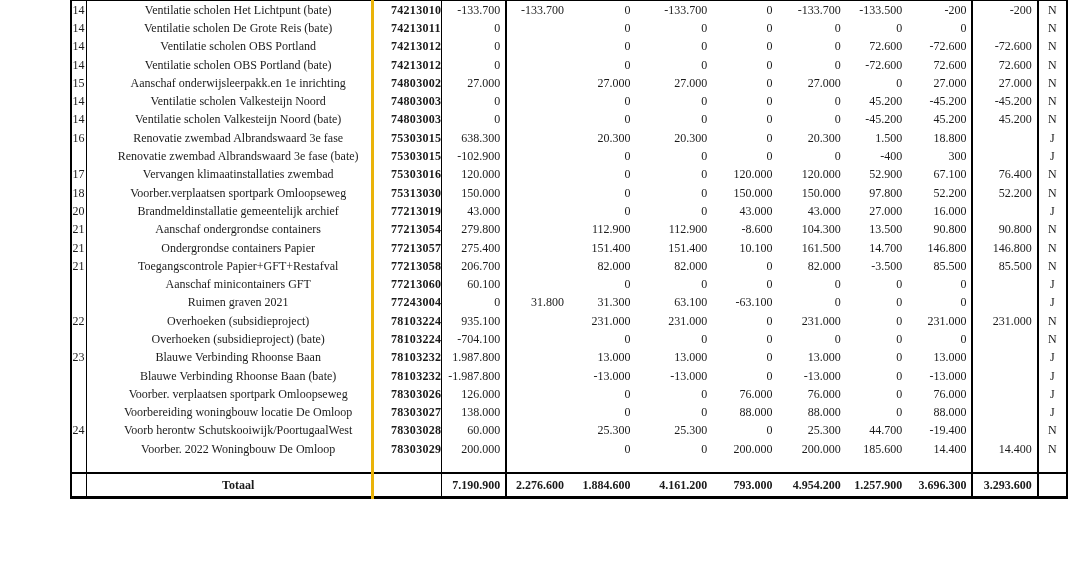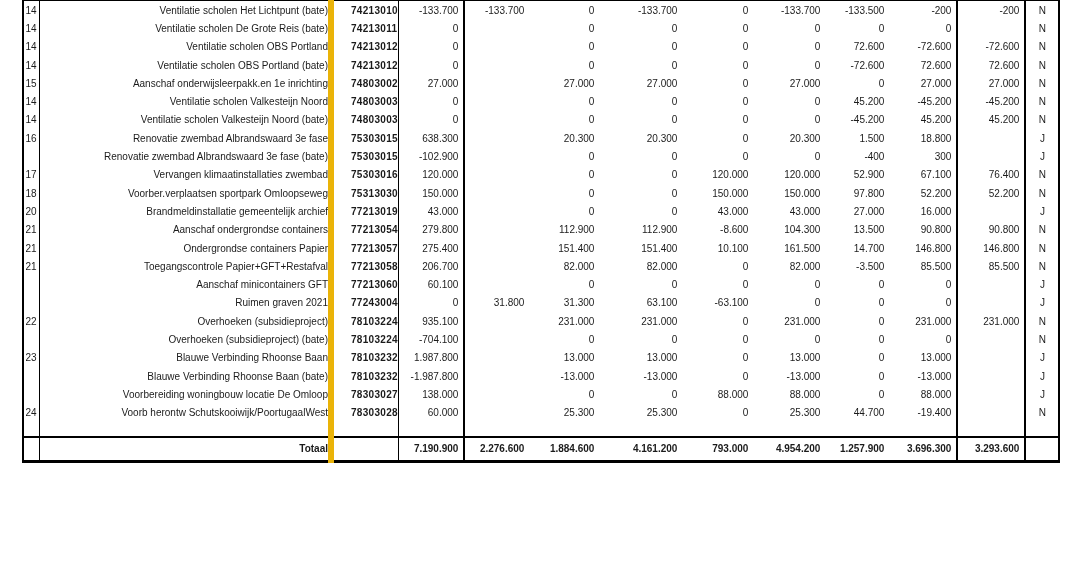--- a/index.html
+++ b/index.html
@@ -1,25 +1,25 @@
 <!DOCTYPE html>
 <html><head>
 <meta charset="utf-8">
 <style>
   html,body{margin:0;padding:0;background:#ffffff;}
   body{width:1068px;height:566px;overflow:hidden;position:relative;
        font-family:"Liberation Sans",sans-serif;}
   .sheet{position:absolute;left:22px;top:0;}
   table{border-collapse:collapse;table-layout:fixed;
-        font-family:Liberation Sans, sans-serif;
-        font-size:10px;color:#1b1b1b;
-        border:2px solid #000;border-top:1px solid #000;border-bottom:3px solid #000;}
+        font-family:Liberation Serif, serif;
+        font-size:12px;color:#1b1b1b;
+        border:2px solid #000;border-top:1px solid #000;border-bottom:3px solid #000;margin-left:48px;}
   td{height:18.3px;padding:0;overflow:hidden;white-space:nowrap;vertical-align:middle;}
   td.num{text-align:right;padding-right:2px;border-right:1px solid #000;}
-  td.desc{text-align:right;padding-left:18px;border-right:6px solid #eab308;}
+  td.desc{text-align:center;padding-left:18px;border-right:3px solid #eab308;}
   td.code{font-weight:bold;padding-left:17px;border-right:1px solid #000;letter-spacing:.3px;}
   td.val{text-align:right;padding-right:5px;}
   td.bR2{border-right:2px solid #000;}
   td.flag{text-align:center;}
   tr.spacer td{height:14px;}
   tr.total td{height:22px;border-top:2px solid #000;font-weight:bold;}
 </style>
 </head>
 <body>
 
@@ -351,20 +351,35 @@
           <td class="val">-13.000</td>
           <td class="val">0</td>
           <td class="val">-13.000</td>
           <td class="val">0</td>
           <td class="val bR2">-13.000</td>
           <td class="val bR2"></td>
           <td class="flag">J</td>
         </tr>
         <tr>
           <td class="num"></td>
+          <td class="desc">Voorber. verplaatsen sportpark Omloopseweg</td>
+          <td class="code">78303026</td>
+          <td class="val bR2">126.000</td>
+          <td class="val"></td>
+          <td class="val">0</td>
+          <td class="val">0</td>
+          <td class="val">76.000</td>
+          <td class="val">76.000</td>
+          <td class="val">0</td>
+          <td class="val bR2">76.000</td>
+          <td class="val bR2"></td>
+          <td class="flag">J</td>
+        </tr>
+        <tr>
+          <td class="num"></td>
           <td class="desc">Voorbereiding woningbouw locatie De Omloop</td>
           <td class="code">78303027</td>
           <td class="val bR2">138.000</td>
           <td class="val"></td>
           <td class="val">0</td>
           <td class="val">0</td>
           <td class="val">88.000</td>
           <td class="val">88.000</td>
           <td class="val">0</td>
           <td class="val bR2">88.000</td>
@@ -377,20 +392,35 @@
           <td class="code">78303028</td>
           <td class="val bR2">60.000</td>
           <td class="val"></td>
           <td class="val">25.300</td>
           <td class="val">25.300</td>
           <td class="val">0</td>
           <td class="val">25.300</td>
           <td class="val">44.700</td>
           <td class="val bR2">-19.400</td>
           <td class="val bR2"></td>
+          <td class="flag">N</td>
+        </tr>
+        <tr>
+          <td class="num"></td>
+          <td class="desc">Voorber. 2022 Woningbouw De Omloop</td>
+          <td class="code">78303029</td>
+          <td class="val bR2">200.000</td>
+          <td class="val"></td>
+          <td class="val">0</td>
+          <td class="val">0</td>
+          <td class="val">200.000</td>
+          <td class="val">200.000</td>
+          <td class="val">185.600</td>
+          <td class="val bR2">14.400</td>
+          <td class="val bR2">14.400</td>
           <td class="flag">N</td>
         </tr>
         <tr class="spacer">
           <td class="num"></td>
           <td class="desc"></td>
           <td class="code"></td>
           <td class="val bR2"></td>
           <td class="val"></td>
           <td class="val"></td>
           <td class="val"></td>

